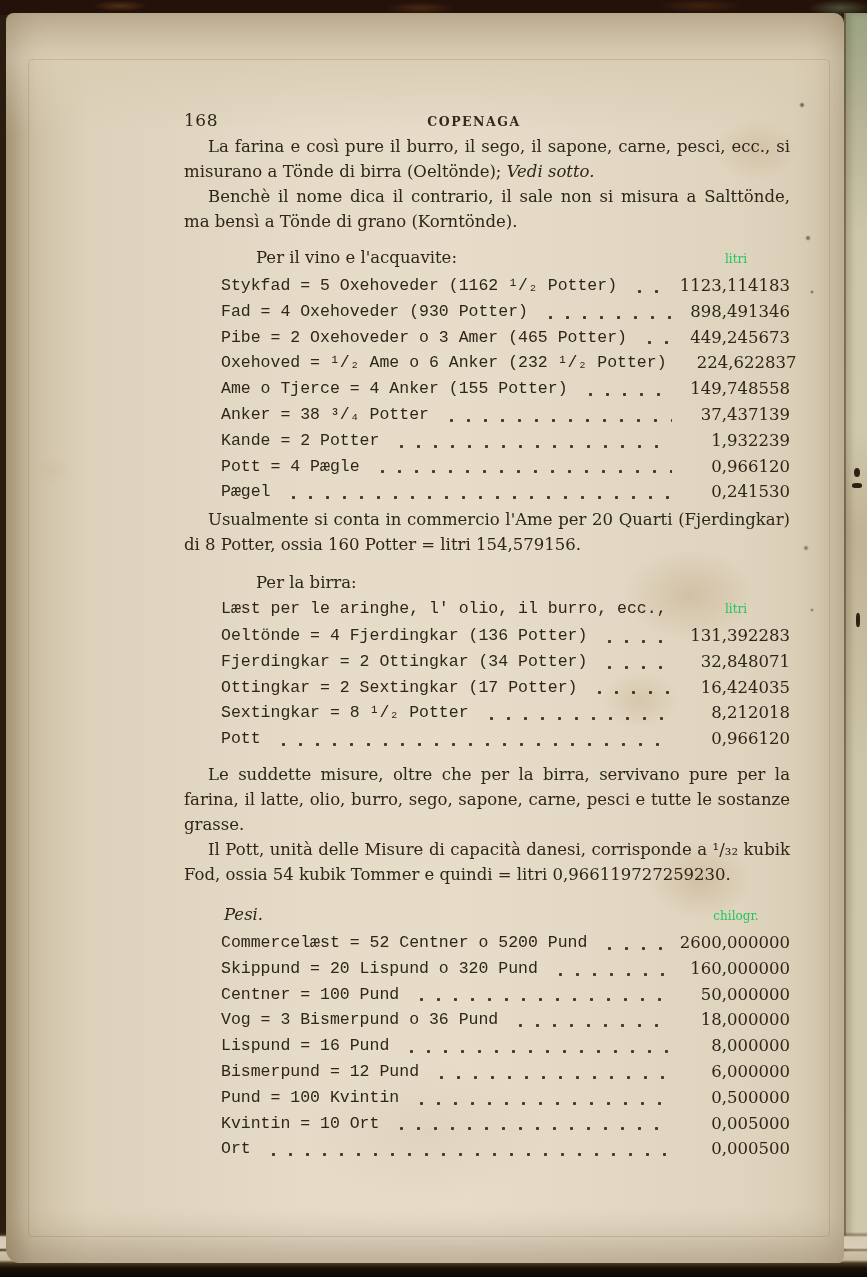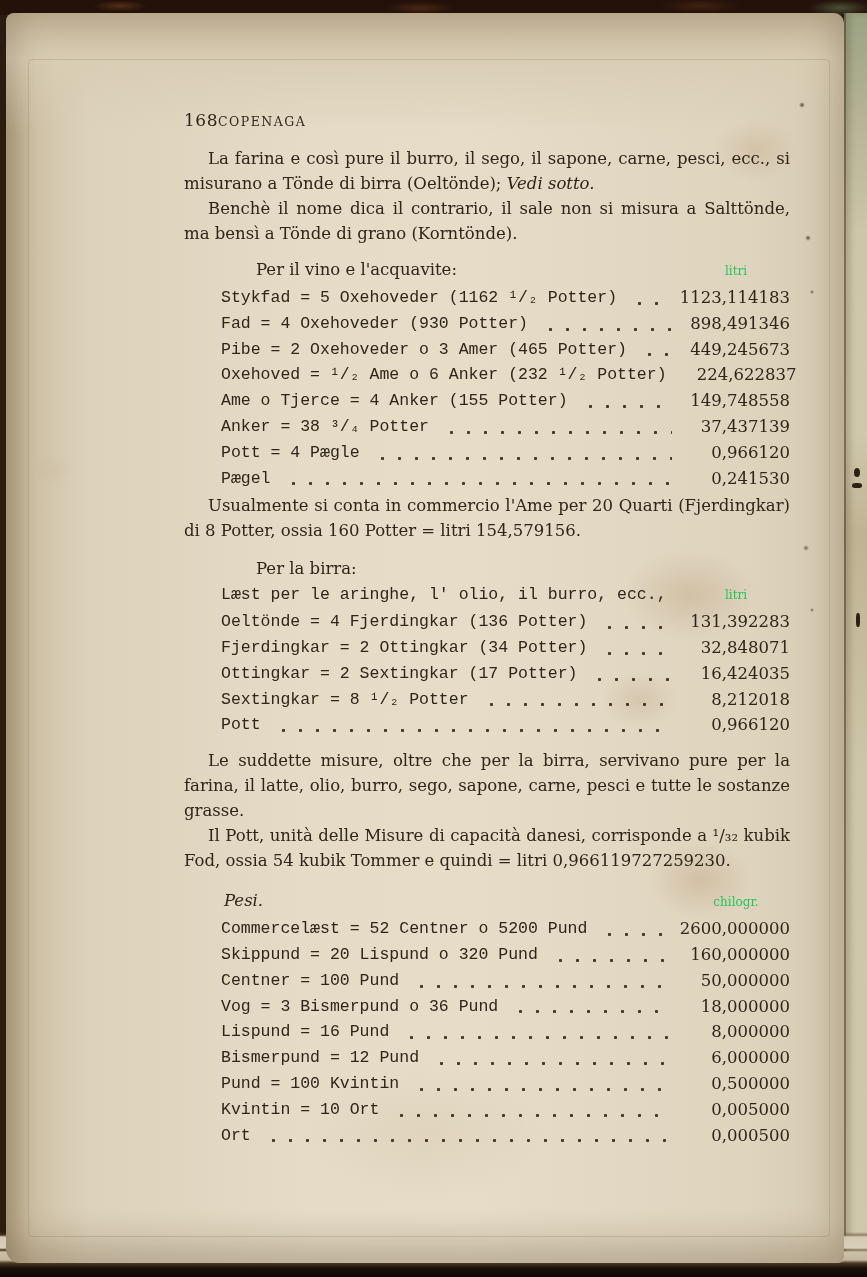--- a/index.html
+++ b/index.html
@@ -73,25 +73,25 @@
     pointer-events:none;
   }
 
   
   .content{
     position:absolute;left:184px;top:108px;width:606px;
     color:#2f2519;
     font-size:16.5px;line-height:25px;
   }
   .header-line{
-    display:flex;align-items:baseline;margin-bottom:12px;
+    display:flex;align-items:baseline;
   }
   .page-number{font-size:17px;letter-spacing:.5px;}
   .running-title{
-    flex:1;text-align:left;font-size:12.5px;font-weight:normal;
+    flex:1;text-align:center;font-size:12.5px;font-weight:bold;
     letter-spacing:1.5px;padding-right:60px;color:#34291c;
   }
   p.body-par{margin:0;text-align:justify;text-indent:24px;}
   .sec-head{
     display:flex;align-items:baseline;margin:5px 0 1px 0;
   }
   .sec-head .sh-label{padding-left:72px;}
   .sec-head.pesi .sh-label{padding-left:40px;font-style:italic;}
   .unit{
     min-width:108px;text-align:center;font-size:12px;color:#22c55e;margin-left:auto;
@@ -169,20 +169,25 @@
           <span class="rl">Ame o Tjerce = 4 Anker (155 Potter)</span>
           <span class="leader"></span>
           <span class="rv">149,748558</span>
         </div>
       <div class="row">
           <span class="rl">Anker = 38 ³/₄ Potter</span>
           <span class="leader"></span>
           <span class="rv">37,437139</span>
         </div>
       <div class="row">
+          <span class="rl">Kande = 2 Potter</span>
+          <span class="leader"></span>
+          <span class="rv">1,932239</span>
+        </div>
+      <div class="row">
           <span class="rl">Pott = 4 Pægle</span>
           <span class="leader"></span>
           <span class="rv">0,966120</span>
         </div>
       <div class="row">
           <span class="rl">Pægel</span>
           <span class="leader"></span>
           <span class="rv">0,241530</span>
         </div>
     </div>

